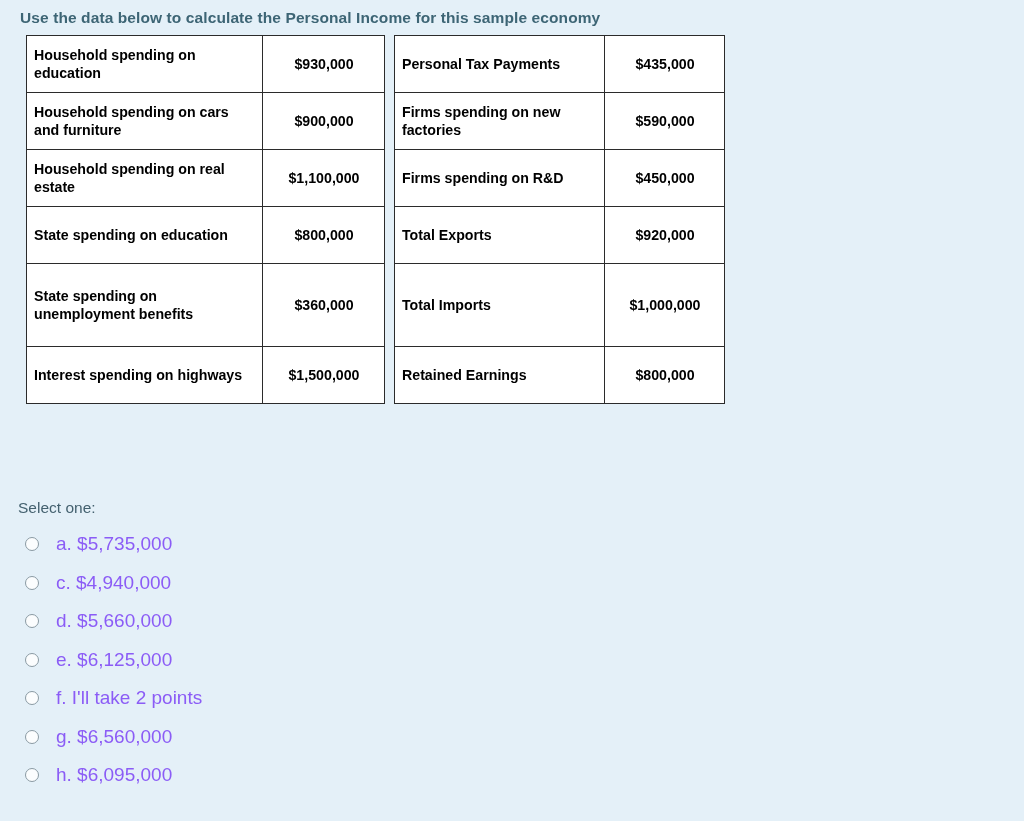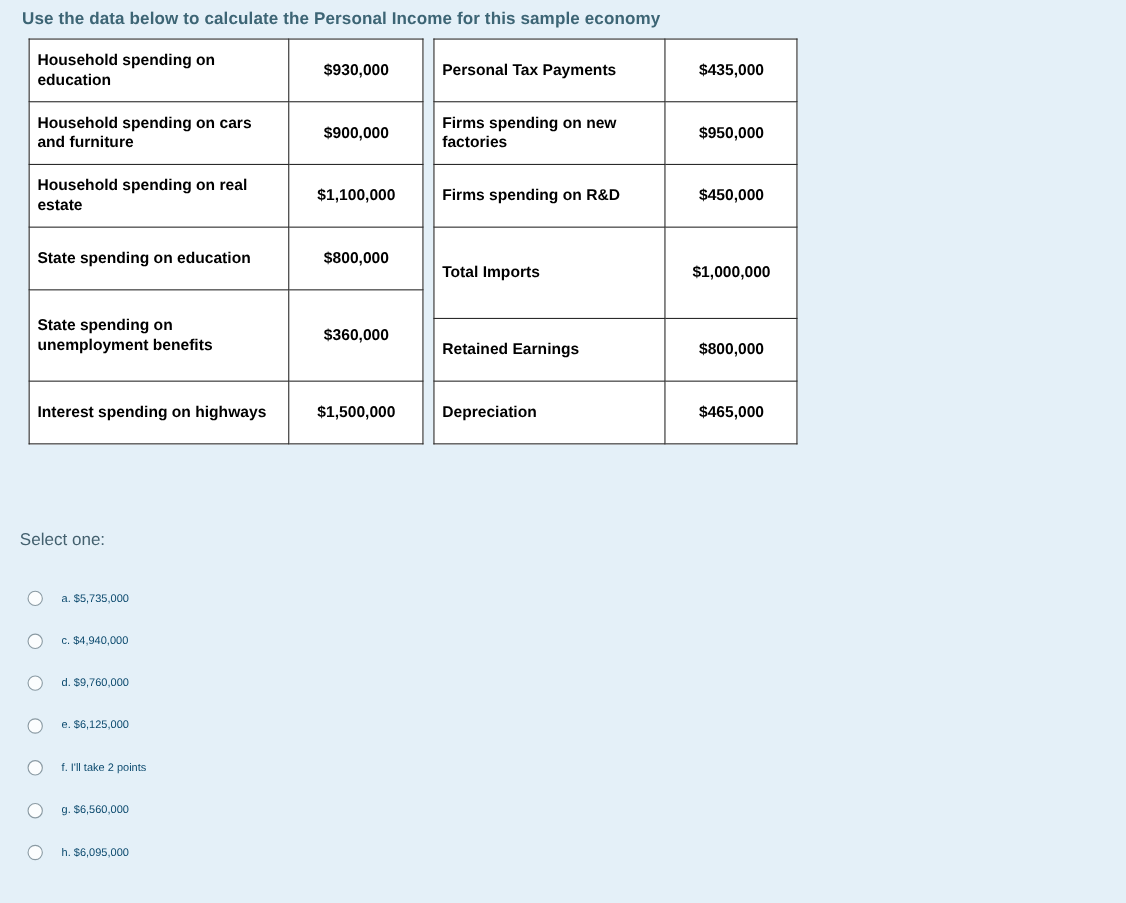--- a/index.html
+++ b/index.html
@@ -71,21 +71,21 @@
   .data-table.right td.value { width: 106px; text-align: center; }
 
   
   tr.r-std  td { height: 50px; }
   tr.r-tall td { height: 76px; }
 
   
   .select-one {
     position: absolute;
     left: 18px;
-    top: 482px;
+    top: 499px;
     font-size: 15.5px;
     color: #44616f;
   }
 
   .options {
     position: absolute;
     left: 18px;
     top: 525px;
     width: 460px;
   }
@@ -99,22 +99,22 @@
     height: 14px;
     border-radius: 50%;
     border: 1.6px solid #8a9aa3;
     background: #fbfdfe;
     box-sizing: border-box;
     flex: 0 0 auto;
     margin-left: 7px;
   }
   .option-label {
     margin-left: 17px;
-    font-size: 10px;
-    color: #0c4a6e;
+    font-size: 19px;
+    color: #8b5cf6;
     white-space: nowrap;
   }
 </style>
 </head>
 <body>
 
 <div class="page">
 
   <div class="question-title">Use the data below to calculate the Personal Income for this sample economy</div>
 
@@ -148,56 +148,56 @@
         </tbody>
     </table>
     <table class="data-table right">
       <tbody>
           <tr class="r-std">
             <td class="label">Personal Tax Payments</td>
             <td class="value">$435,000</td>
           </tr>
           <tr class="r-std">
             <td class="label">Firms spending on new factories</td>
-            <td class="value">$950,000</td>
+            <td class="value">$590,000</td>
           </tr>
           <tr class="r-std">
             <td class="label">Firms spending on R&amp;D</td>
             <td class="value">$450,000</td>
+          </tr>
+          <tr class="r-std">
+            <td class="label">Total Exports</td>
+            <td class="value">$920,000</td>
           </tr>
           <tr class="r-tall">
             <td class="label">Total Imports</td>
             <td class="value">$1,000,000</td>
           </tr>
           <tr class="r-std">
             <td class="label">Retained Earnings</td>
             <td class="value">$800,000</td>
           </tr>
-          <tr class="r-std">
-            <td class="label">Depreciation</td>
-            <td class="value">$465,000</td>
-          </tr>
         </tbody>
     </table>
   </div>
 
   <div class="select-one">Select one:</div>
 
   <div class="options">
       <div class="option-row">
         <span class="radio"></span>
         <span class="option-label">a. $5,735,000</span>
       </div>
       <div class="option-row">
         <span class="radio"></span>
         <span class="option-label">c. $4,940,000</span>
       </div>
       <div class="option-row">
         <span class="radio"></span>
-        <span class="option-label">d. $9,760,000</span>
+        <span class="option-label">d. $5,660,000</span>
       </div>
       <div class="option-row">
         <span class="radio"></span>
         <span class="option-label">e. $6,125,000</span>
       </div>
       <div class="option-row">
         <span class="radio"></span>
         <span class="option-label">f. I'll take 2 points</span>
       </div>
       <div class="option-row">

